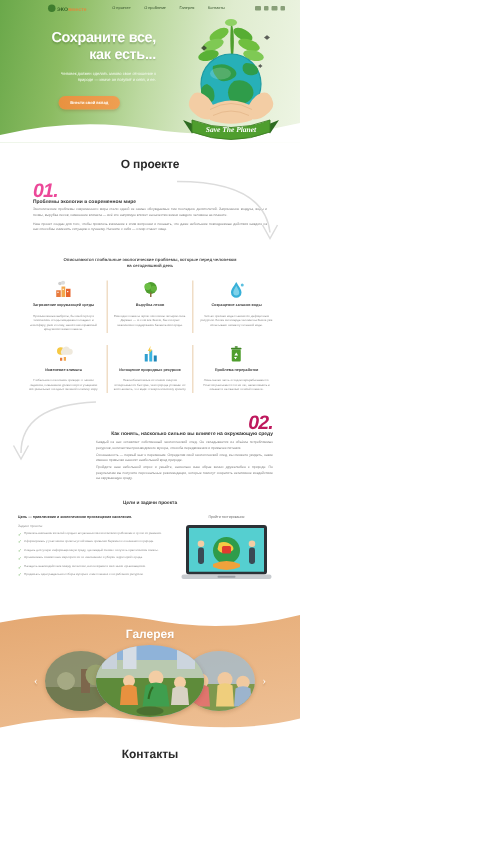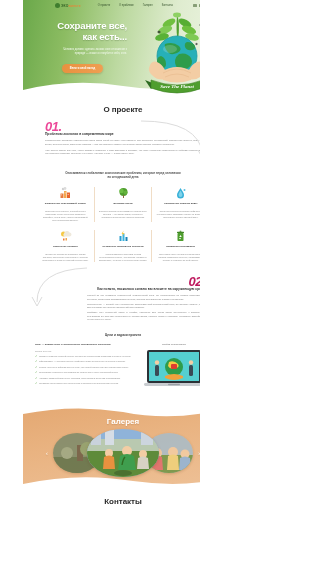--- a/index.html
+++ b/index.html
@@ -3,21 +3,21 @@
 <meta charset="utf-8">
 <style>
   * { margin:0; padding:0; box-sizing:border-box; }
   html,body { width:200px; height:575px; }
   body {
     font-family:"Liberation Sans", sans-serif;
     background:#ffffff;
     overflow:hidden;
     position:relative;
   }
-  .page { width:200px; height:508px; position:relative; overflow:hidden;margin-left:23px; }
+  .page { width:200px; height:508px; position:relative; overflow:hidden; }
 
   
   .hero {
     position:relative; width:200px; height:95px;
     background:linear-gradient(100deg,#6aa84a 0%,#8cbc62 22%,#bcd9a0 48%,#dfeccf 72%,#eef5e4 100%);
     overflow:hidden;
   }
   .hero-wave {
     position:absolute; left:0; bottom:-1px; width:200px; height:20px;
   }

